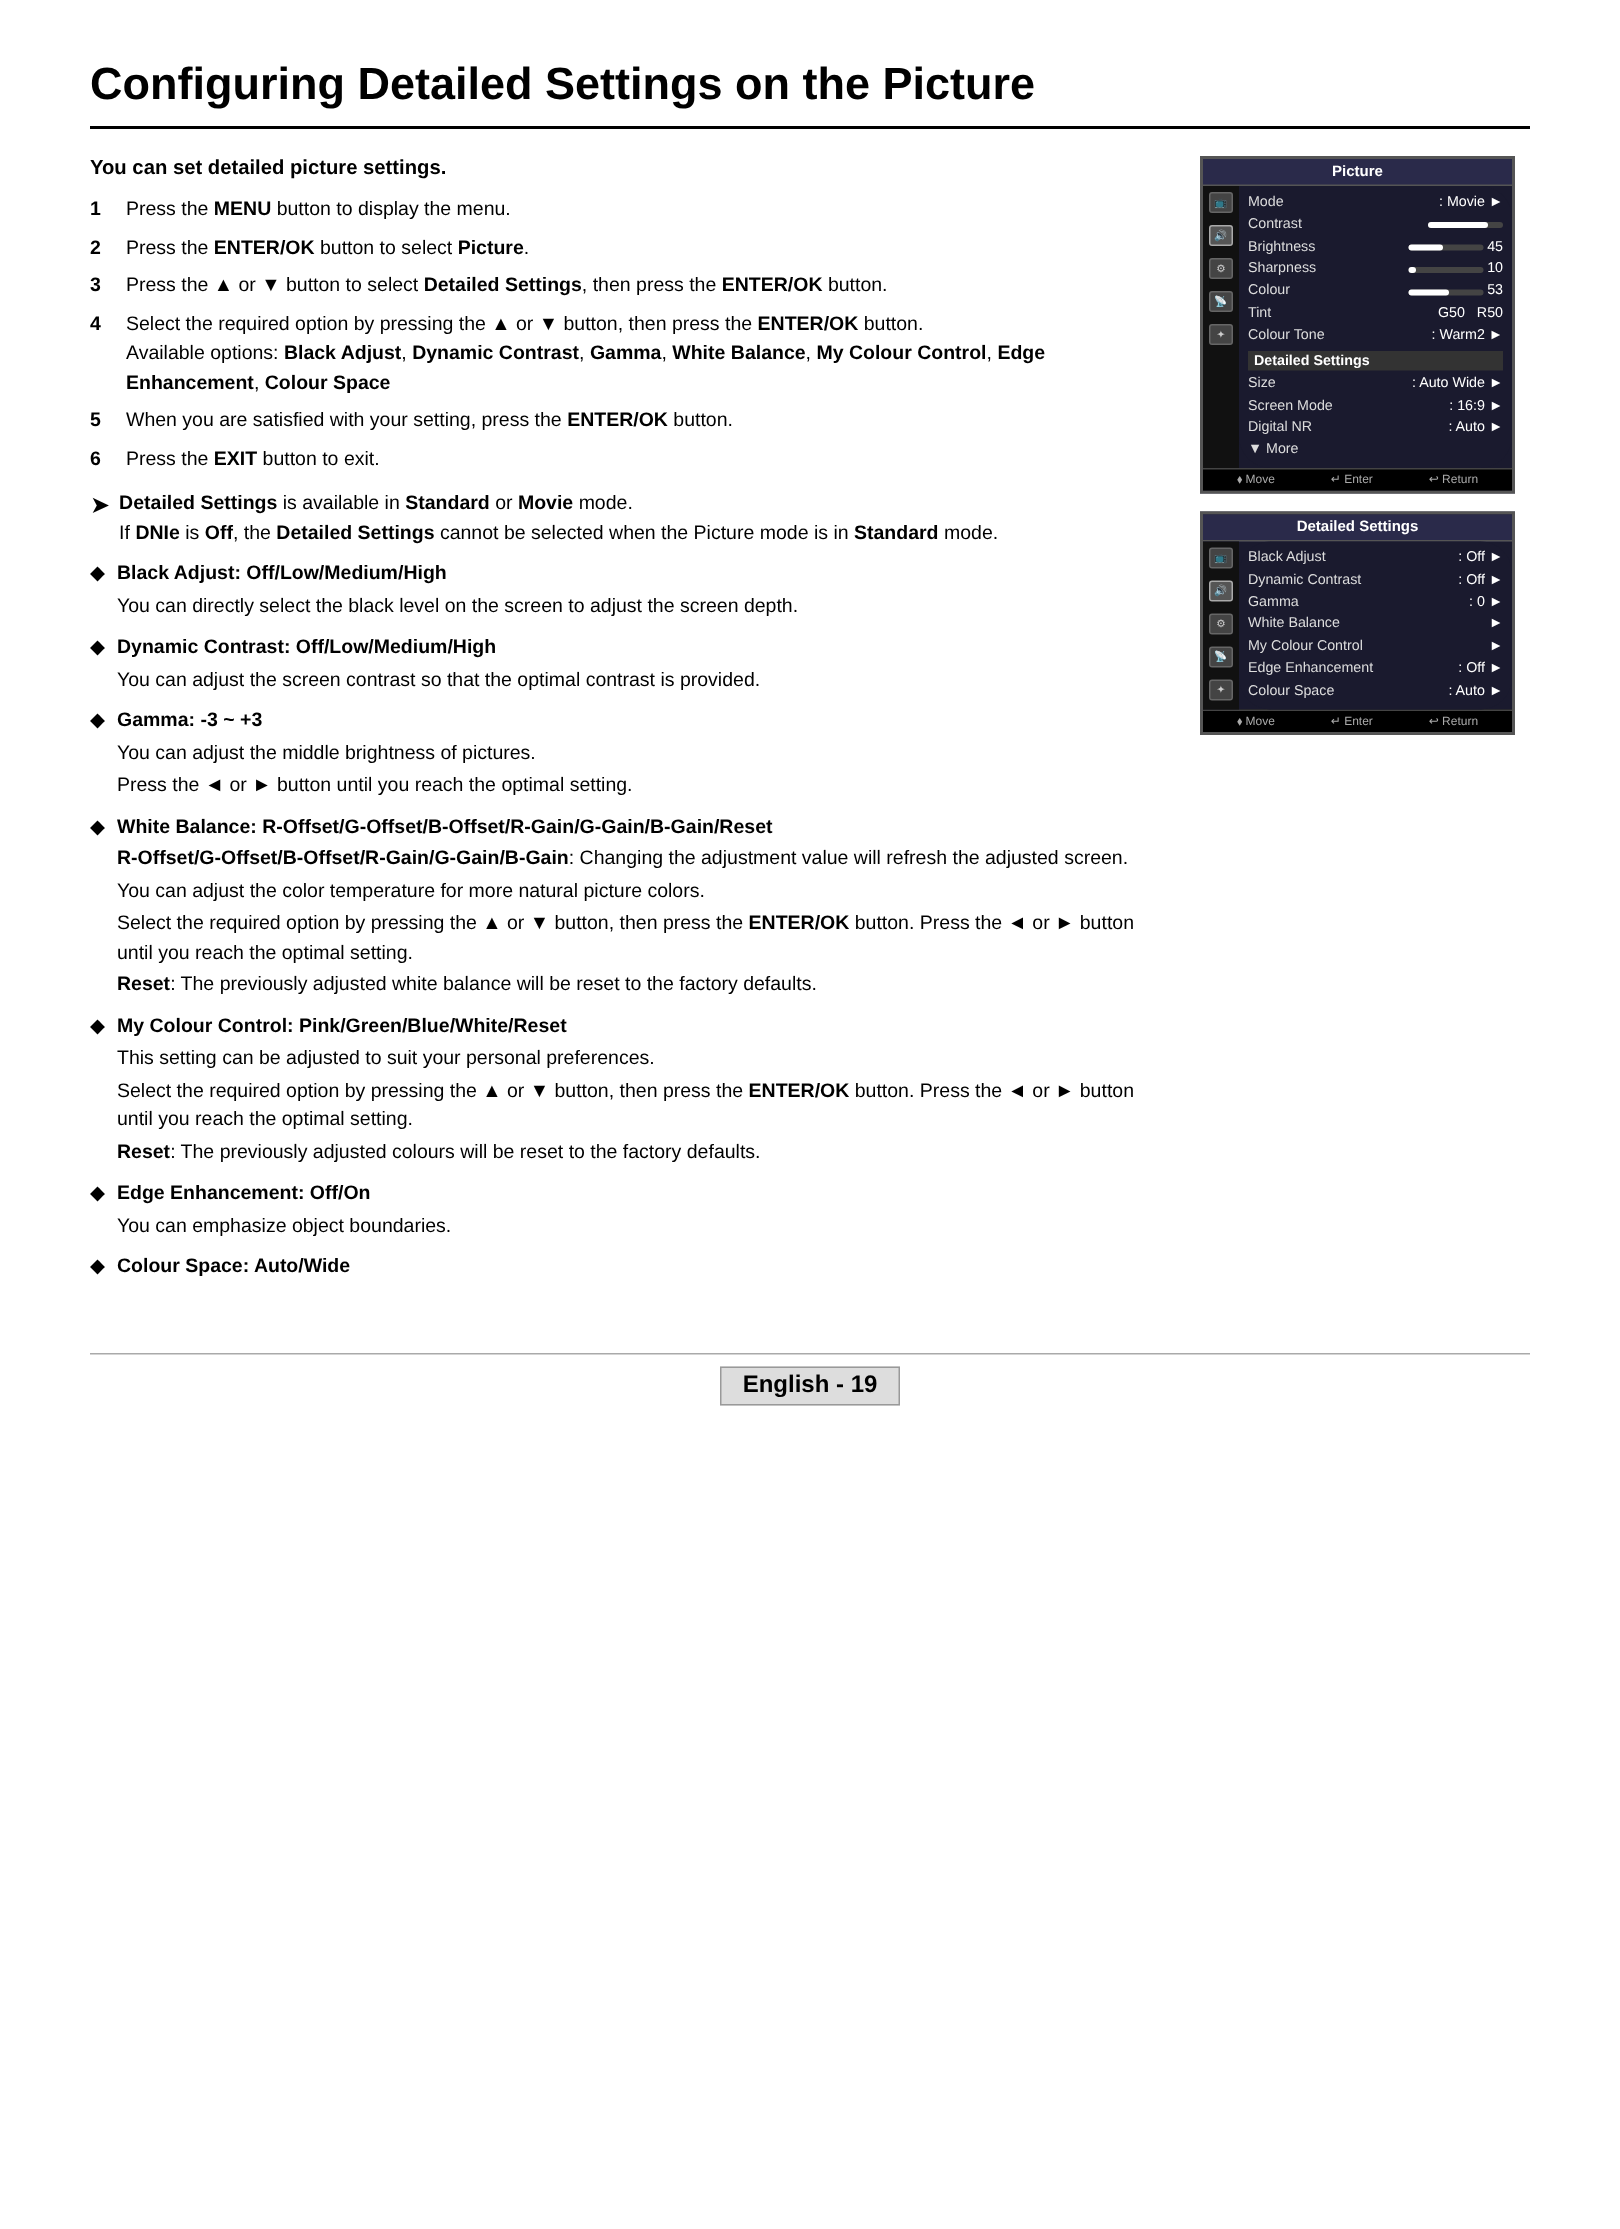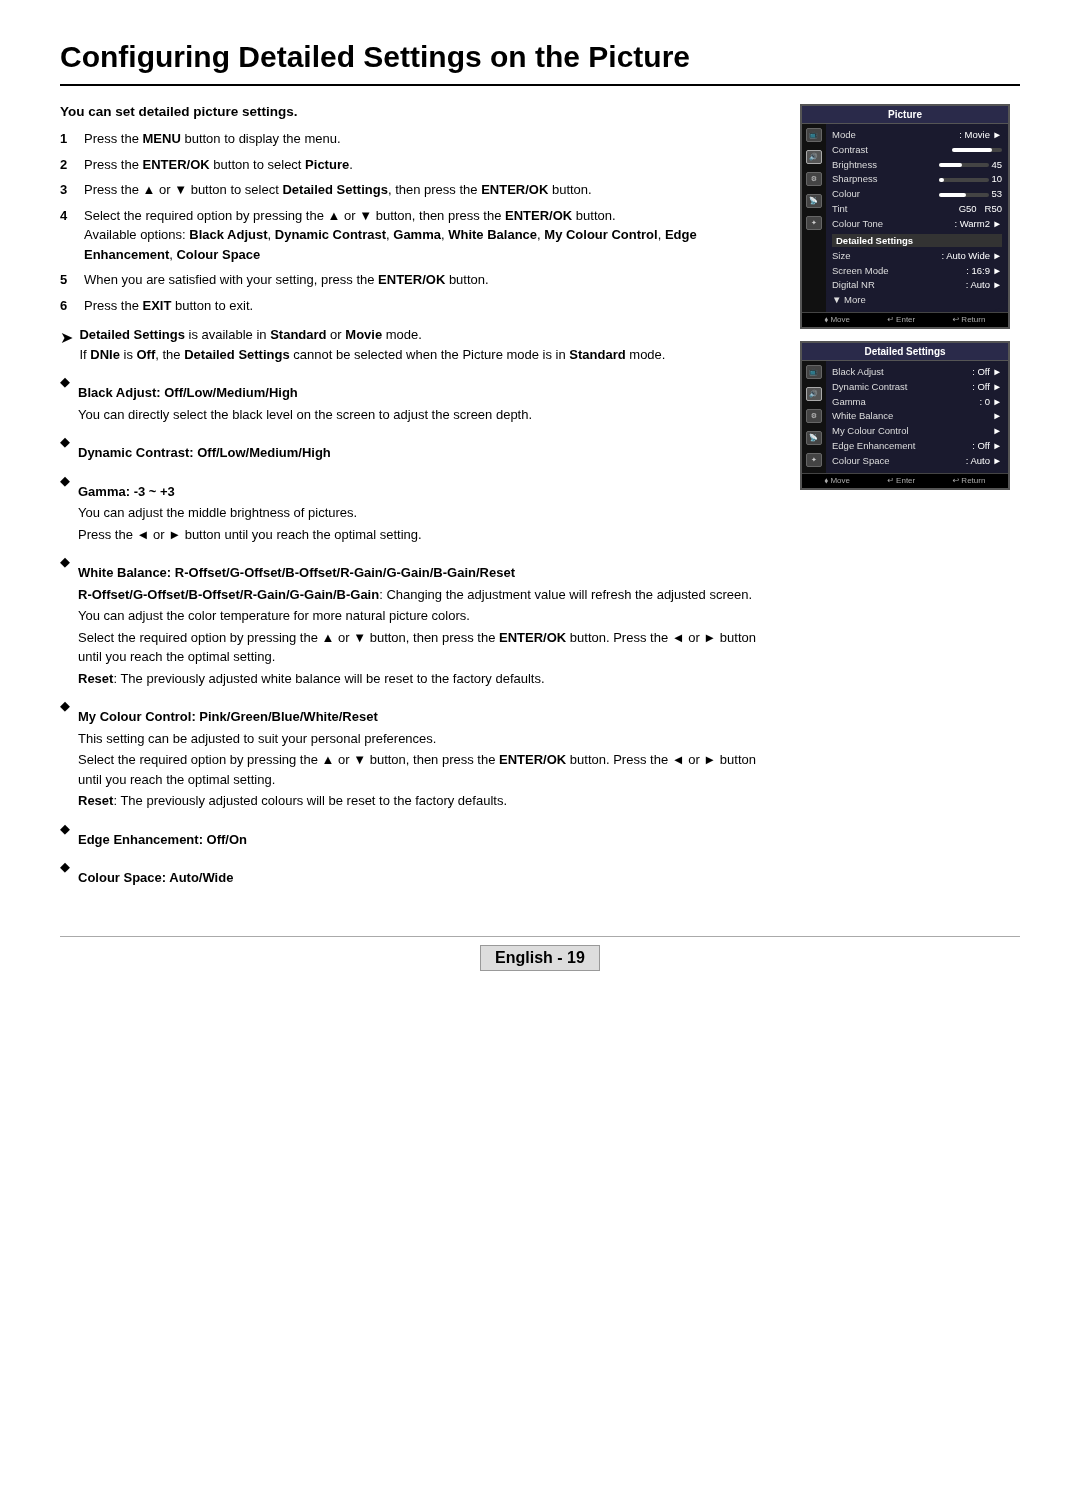--- a/index.html
+++ b/index.html
@@ -69,21 +69,21 @@
       display: flex;
       align-items: flex-start;
     }
     .diamond {
       color: #000;
       font-size: 13px;
       margin-right: 8px;
       margin-top: 2px;
       flex-shrink: 0;
     }
-    .bullet-content { flex: 1; line-height: 1.5; margin-top: 11px; }
+    .bullet-content { flex: 1; line-height: 1.5; }
     .bullet-title { font-weight: bold; }
     .sub-text { margin-top: 2px; }
     
     .tv-screen {
       border: 2px solid #555;
       background: #1a1a2e;
       color: #fff;
       font-size: 10px;
       margin-bottom: 12px;
       position: relative;
@@ -259,20 +259,21 @@
       <div class="bullet-content">
         <span class="bullet-title"><strong>Black Adjust</strong>: Off/Low/Medium/High</span>
         <div class="sub-text">You can directly select the black level on the screen to adjust the screen depth.</div>
       </div>
     </div>
 
     <div class="bullet-section">
       <span class="diamond">◆</span>
       <div class="bullet-content">
         <span class="bullet-title"><strong>Dynamic Contrast</strong>: Off/Low/Medium/High</span>
+        <div class="sub-text">You can adjust the screen contrast so that the optimal contrast is provided.</div>
       </div>
     </div>
 
     <div class="bullet-section">
       <span class="diamond">◆</span>
       <div class="bullet-content">
         <span class="bullet-title"><strong>Gamma</strong>: -3 ~ +3</span>
         <div class="sub-text">You can adjust the middle brightness of pictures.</div>
         <div class="sub-text">Press the ◄ or ► button until you reach the optimal setting.</div>
       </div>
@@ -296,20 +297,21 @@
         <div class="sub-text">This setting can be adjusted to suit your personal preferences.</div>
         <div class="sub-text">Select the required option by pressing the ▲ or ▼ button, then press the <strong>ENTER/OK</strong> button. Press the ◄ or ► button until you reach the optimal setting.</div>
         <div class="sub-text"><strong>Reset</strong>: The previously adjusted colours will be reset to the factory defaults.</div>
       </div>
     </div>
 
     <div class="bullet-section">
       <span class="diamond">◆</span>
       <div class="bullet-content">
         <span class="bullet-title"><strong>Edge Enhancement</strong>: Off/On</span>
+        <div class="sub-text">You can emphasize object boundaries.</div>
       </div>
     </div>
 
     <div class="bullet-section">
       <span class="diamond">◆</span>
       <div class="bullet-content">
         <span class="bullet-title"><strong>Colour Space</strong>: Auto/Wide</span>
       </div>
     </div>
 

